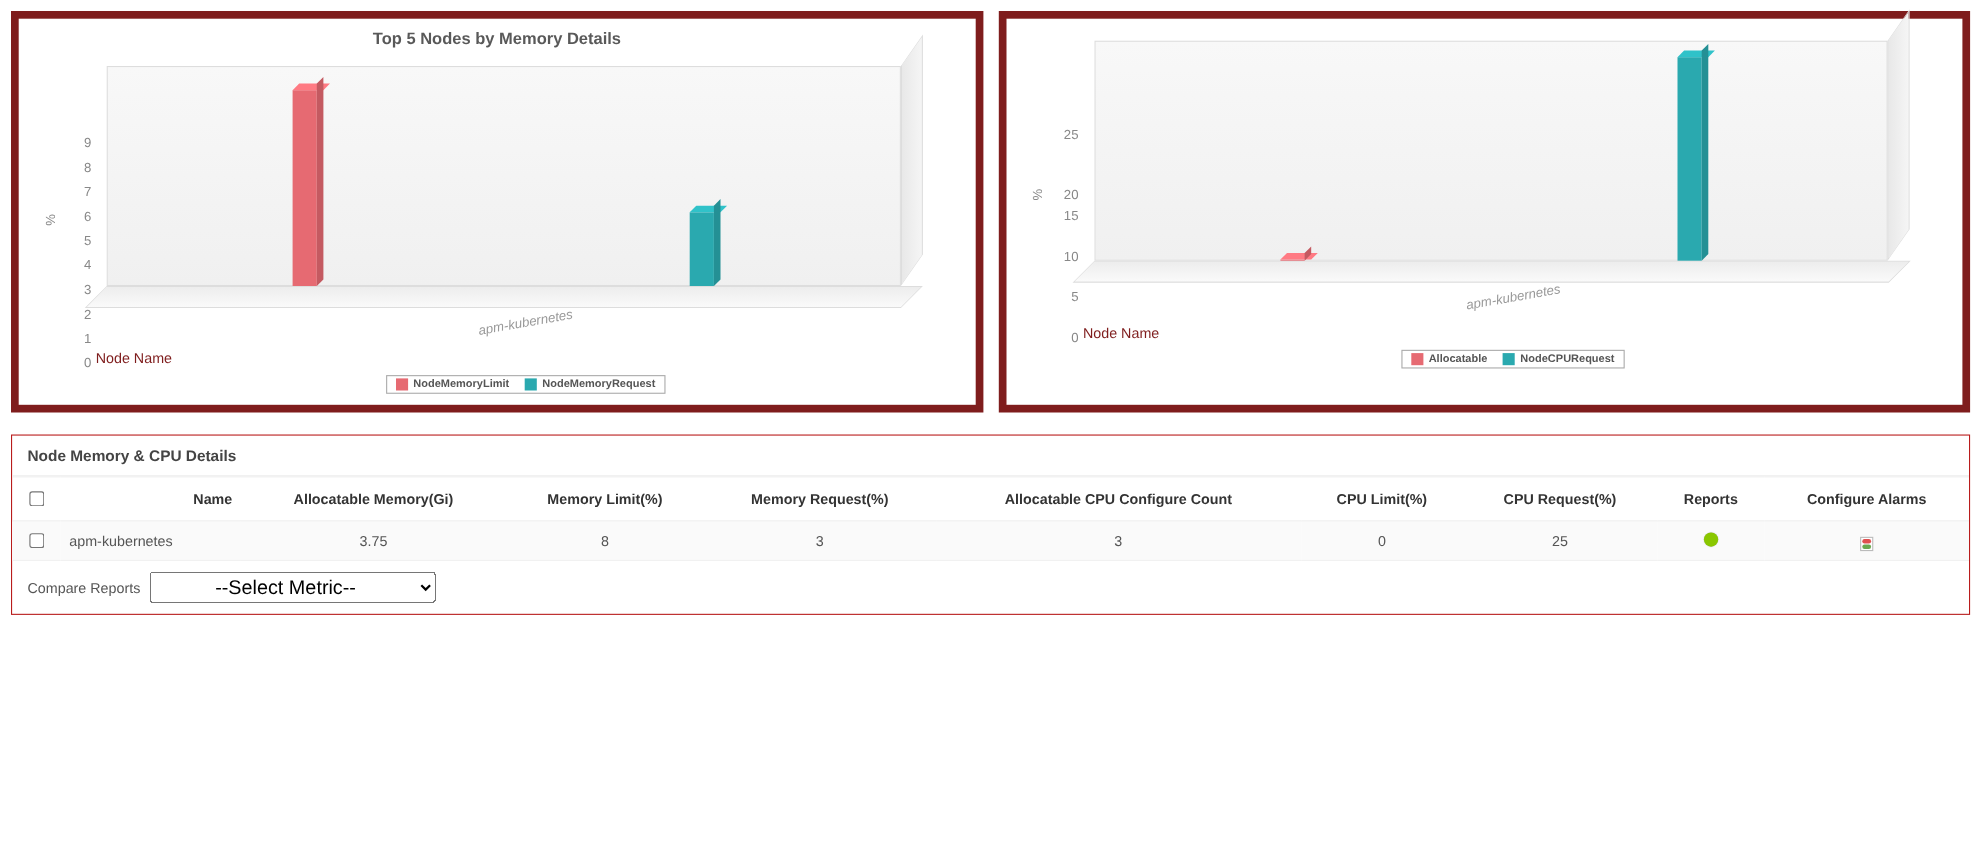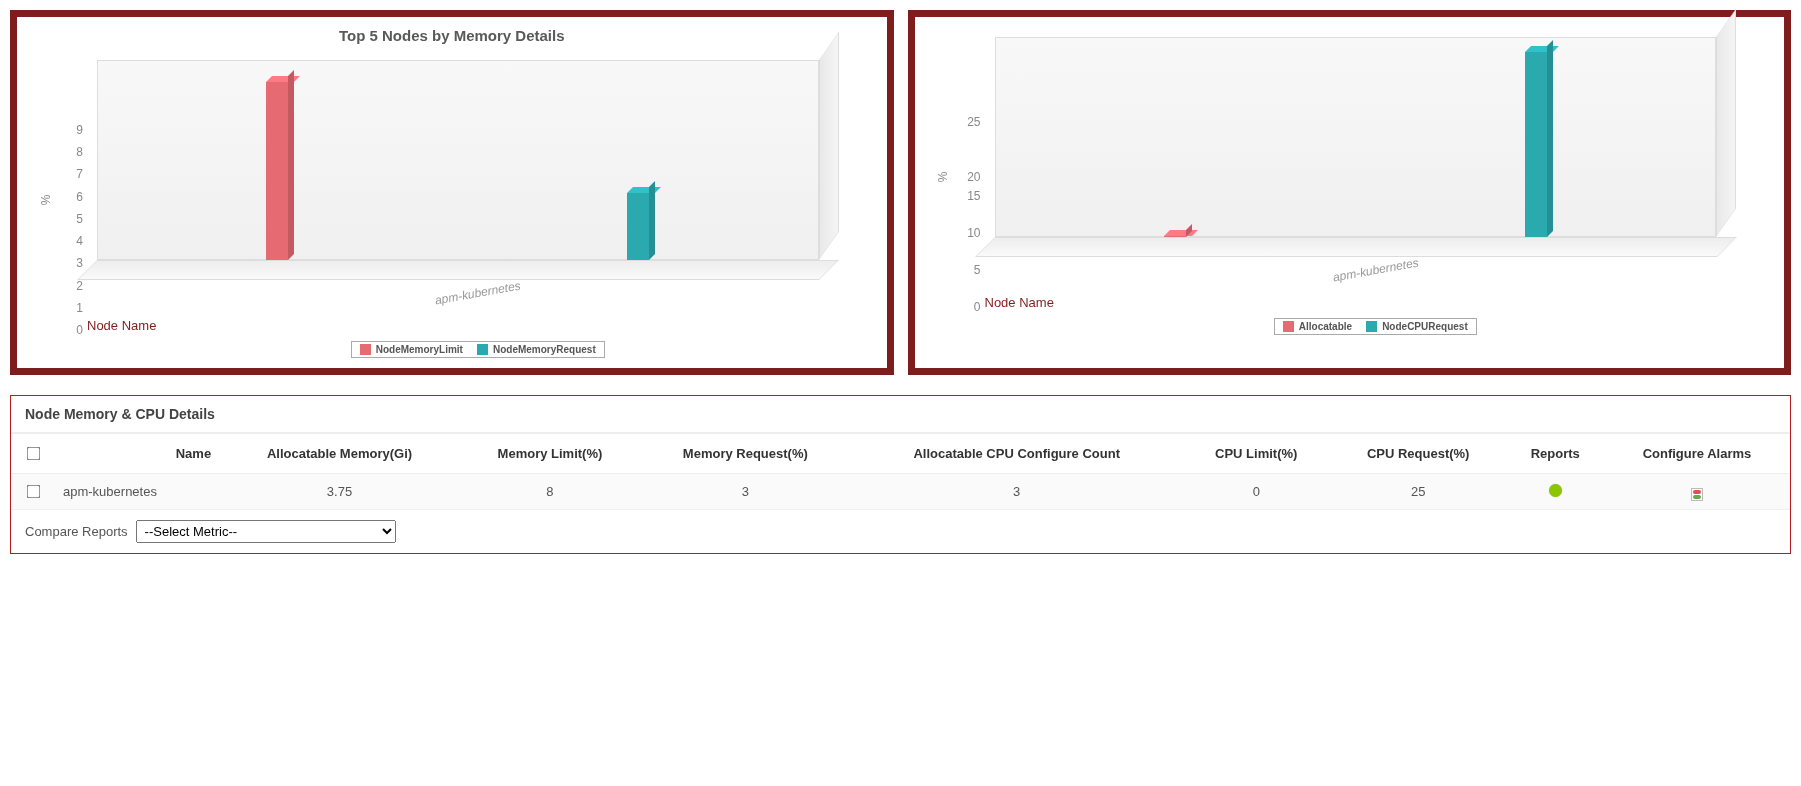--- a/index.html
+++ b/index.html
@@ -222,23 +222,24 @@
   }
   .alarm-icon span{ height:4px; border-radius:2px; }
   .compare-row{
     padding:10px 14px;
     color:#555;
     display:flex;
     align-items:center;
     gap:8px;
   }
   select{
-    font-size:13px;
+    font-size:18px;
     padding:2px 4px;
     min-width:260px;
+    text-align:center;
   }
   input[type=checkbox]{
     transform:scale(1.05);
   }
 </style>
 </head>
 <body>
 
 <div class="chart-row">
 

